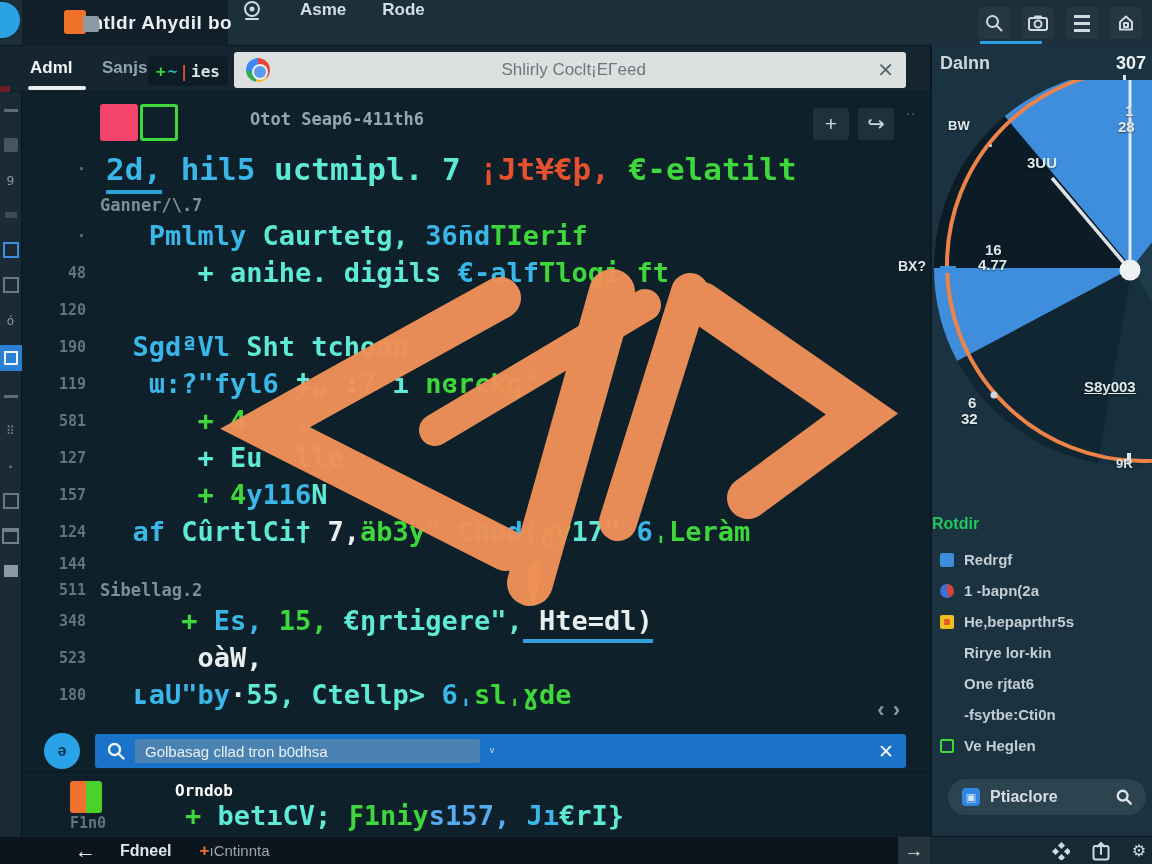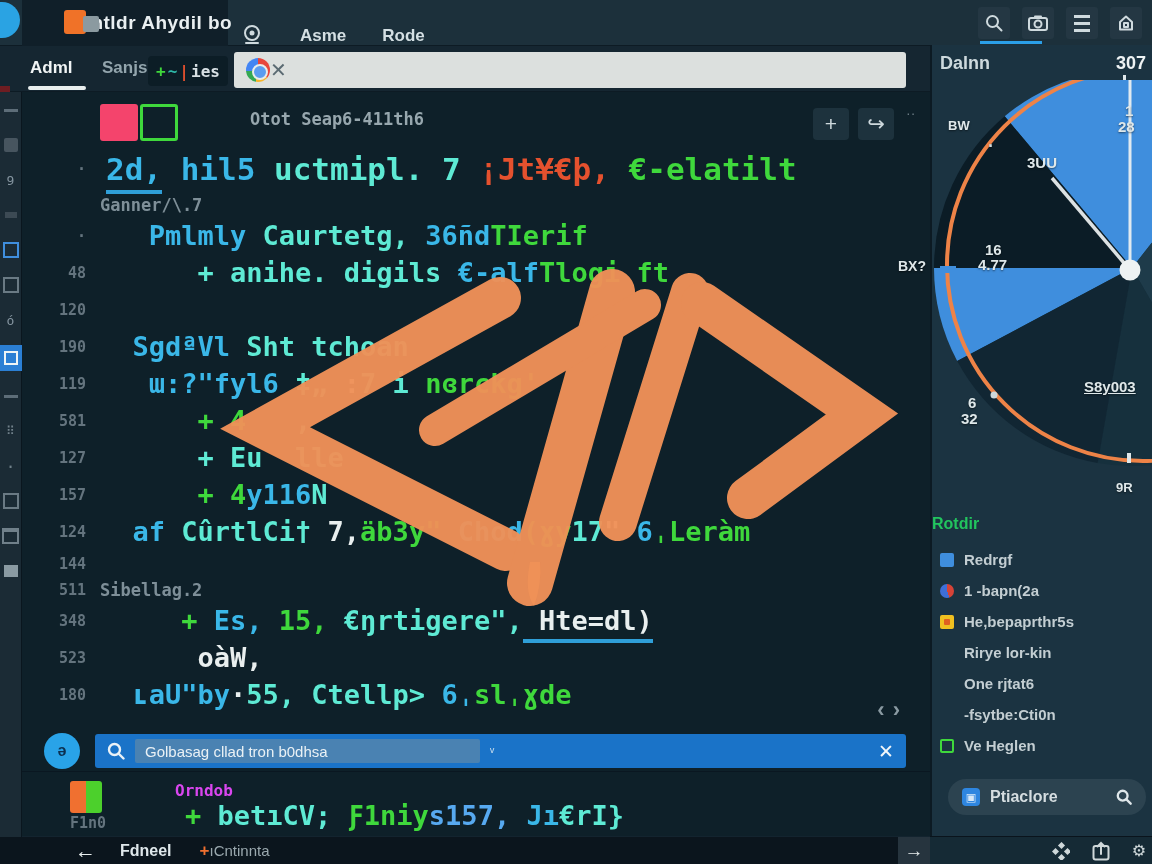--- a/index.html
+++ b/index.html
@@ -8,21 +8,21 @@
   .app{position:relative;width:1152px;height:864px;background:#13242f;overflow:hidden}
 
   
   .topbar{position:absolute;left:0;top:0;width:1152px;height:46px;background:#1c303b;border-bottom:1px solid #0d1b24}
   .corner-circle{position:absolute;left:-16px;top:2px;width:36px;height:36px;border-radius:50%;background:#2aa3e3}
   .title-block{position:absolute;left:22px;top:0;width:206px;height:46px;background:#101f29;display:flex;align-items:center}
   .logo{position:relative;width:40px;height:30px;margin-left:42px}
   .logo .lg-o{position:absolute;left:0;top:2px;width:22px;height:24px;background:#f07228;border-radius:3px}
   .logo .lg-g{position:absolute;left:19px;top:8px;width:16px;height:16px;background:#8b9aa0;border-radius:2px}
   .app-title{color:#e9eff1;font-size:19px;font-weight:bold;letter-spacing:.5px;white-space:nowrap}
-  .menu-items{position:absolute;left:240px;top:0;height:46px;display:flex;align-items:flex-end;gap:36px}
+  .menu-items{position:absolute;left:240px;top:0;height:46px;display:flex;align-items:flex-start;gap:36px}
   .app-glyph{width:24px;height:22px}
   .menu-item{color:#d4dfe3;font-size:17px;font-weight:bold}
   .top-icons{position:absolute;right:10px;top:7px;display:flex;gap:12px}
   .icon-box{width:32px;height:32px;background:#243743;border-radius:3px;display:flex;align-items:center;justify-content:center;position:relative}
   .icon-underline{position:absolute;left:980px;top:41px;width:62px;height:3px;background:#2b9fe8}
   .hamburger{display:flex;flex-direction:column;gap:4px}
   .hamburger i{display:block;width:16px;height:3px;background:#cfdade}
 
   
   .tabrow{position:absolute;left:0;top:46px;width:930px;height:46px;background:#152631;border-bottom:1px solid #0d1b24}
@@ -87,21 +87,21 @@
   .find-input{width:345px;height:24px;background:#4a82b2;border-radius:2px;color:#eaf1f5;font-size:15px;display:flex;align-items:center;padding:0 10px;white-space:nowrap;overflow:hidden}
   .find-chev{color:#cfe2ef;font-size:13px}
   .find-clear{margin-left:auto;color:#f2f7fa;font-size:19px;font-weight:bold}
 
   
   .bpanel{position:absolute;left:22px;top:771px;width:908px;height:65px;background:#0e2029;border-top:1px solid #0a1721}
   .bp-squares{position:absolute;left:48px;top:9px;display:flex}
   .bp-squares i{display:block;width:16px;height:32px}
   .bp-squares .o{background:#f07030;border-radius:3px 0 0 3px}
   .bp-squares .g{background:#4cd02c;border-radius:0 3px 3px 0}
-  .bp-label{position:absolute;left:153px;top:9px;color:#d946ef;font-size:16px;font-weight:bold;font-family:"DejaVu Sans Mono",monospace}
+  .bp-label{position:absolute;left:153px;top:9px;color:#ffffff;font-size:16px;font-weight:bold;font-family:"DejaVu Sans Mono",monospace}
   .bp-num{position:absolute;left:48px;top:42px;color:#64747e;font-size:15px;font-weight:bold;font-family:"DejaVu Sans Mono",monospace}
   .bp-code{position:absolute;left:163px;top:28px;white-space:pre;font-family:"DejaVu Sans Mono",monospace;font-size:27px;font-weight:bold}
 
   
   .statusbar{position:absolute;left:0;top:837px;width:930px;height:27px;background:#0b151d;display:flex;align-items:center}
   .sb-back{color:#e8eeee;font-size:21px;margin-left:75px;font-weight:bold}
   .sb-panel{color:#dfe7ea;font-size:16px;font-weight:bold;margin-left:24px}
   .sb-plus{color:#f07030;font-size:17px;font-weight:bold;margin-left:28px}
   .sb-ctx{color:#9aa8ae;font-size:15px;}
   .sb-fwd{position:absolute;left:898px;top:0;width:32px;height:27px;background:#26343e;color:#e8eeee;font-size:19px;display:flex;align-items:center;justify-content:center}
@@ -195,20 +195,21 @@
     <span class="tab-underline"></span>
     <span class="tab inactive">Sanjs</span>
     <span class="tab-badge">
       <span class="tb-plus">+</span>
       <span class="tb-wave">~</span>
       <span class="tb-bar">|</span>
       <span class="tb-label">ies</span>
     </span>
     <div class="address-bar">
       <span class="chrome-icon"></span>
+      <span class="address-text">Shlirly Coclt¡EΓeed</span>
       <span class="address-clear">✕</span>
     </div>
   </div>
   <div class="edge-red"></div>
 
   <div class="rail" id="rail">
       <div class="rit r-bar"></div>
       <div class="rit r-block"></div>
       <div class="rit r-glyph">9</div>
       <div class="rit r-smallbar"></div>
@@ -387,21 +388,21 @@
           <div class="clbl big" style="left: 193px; top: 22px;">1</div>
           <div class="clbl big" style="left: 186px; top: 38px;">28</div>
           <div class="clbl big" style="left: 95px; top: 74px;">3UU</div>
           <div class="clbl" style="left: 16px; top: 38px;">BW</div>
           <div class="clbl dot" style="left: 56px; top: 56px;">·</div>
           <div class="clbl big" style="left: 53px; top: 161px;">16</div>
           <div class="clbl big" style="left: 46px; top: 176px;">4.77</div>
           <div class="clbl big" style="left: 36px; top: 314px;">6</div>
           <div class="clbl big" style="left: 29px; top: 330px;">32</div>
           <div class="clbl big" style="left: 152px; top: 298px; text-decoration: underline;">S8y003</div>
-          <div class="clbl" style="left: 184px; top: 400px; text-align: center;">9R</div>
+          <div class="clbl" style="left: 184px; top: 376px; text-align: center;">9R</div>
         </div>
     </div>
     <div class="legend">
       <span class="lg-title">Rotdir</span>
       <div class="litems" id="legend-items">
           <div class="litem">
             <span class="sw sw-blue"></span>
             <span class="llabel">Redrgf</span>
           </div>
           <div class="litem">

